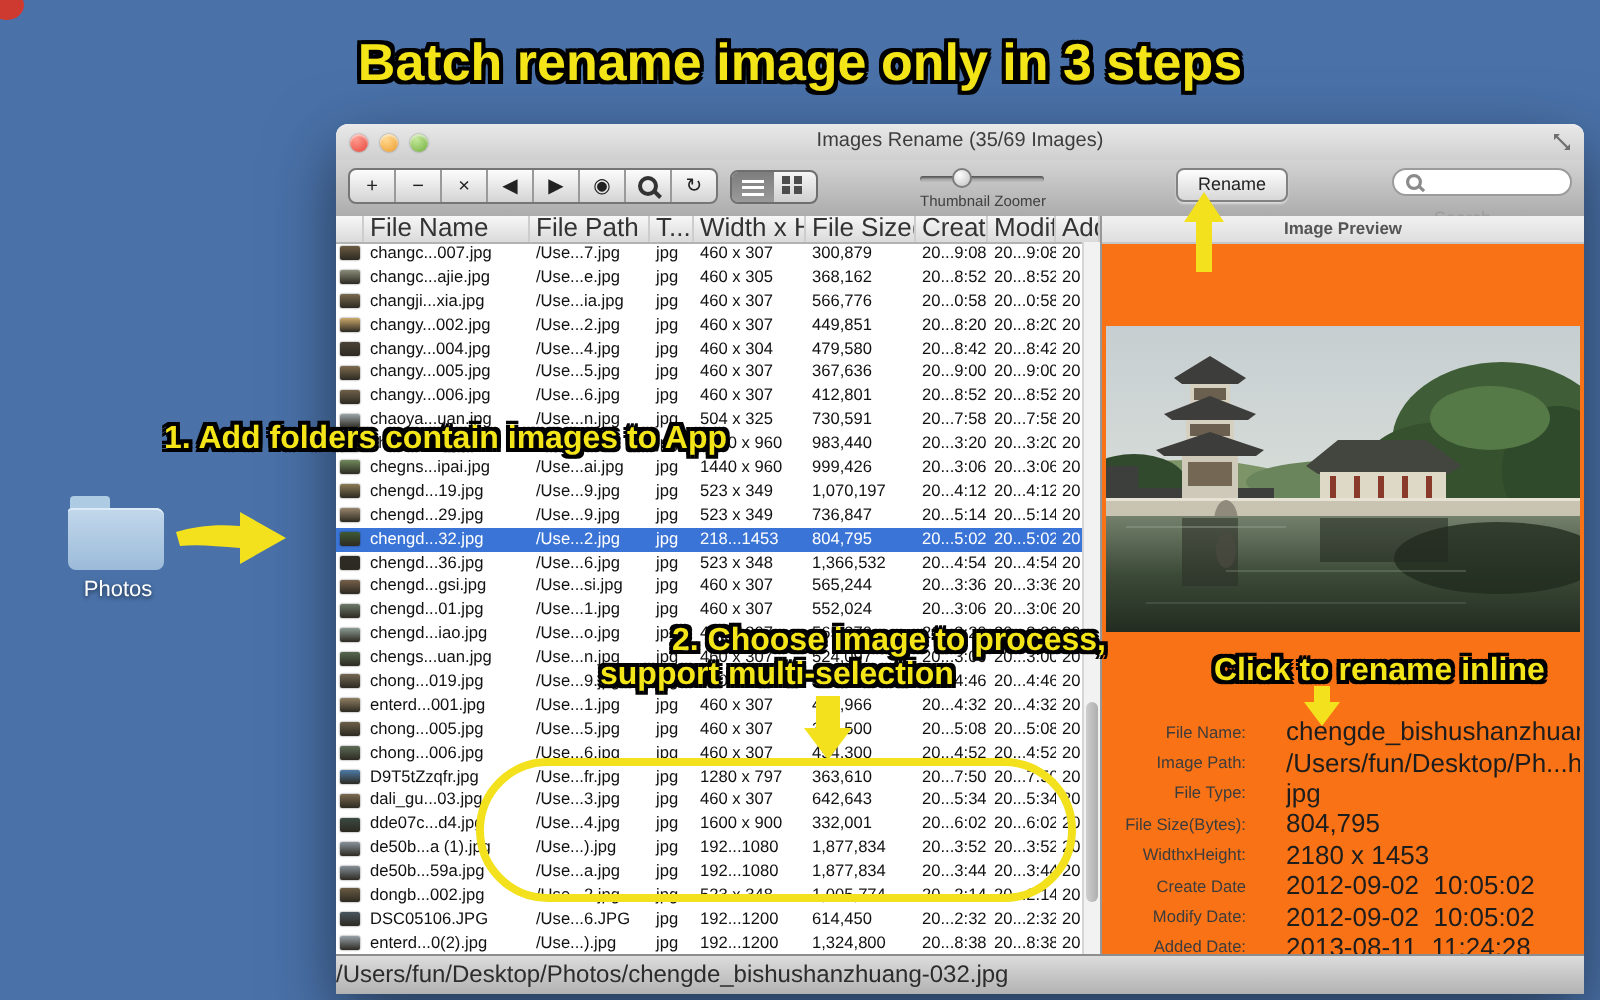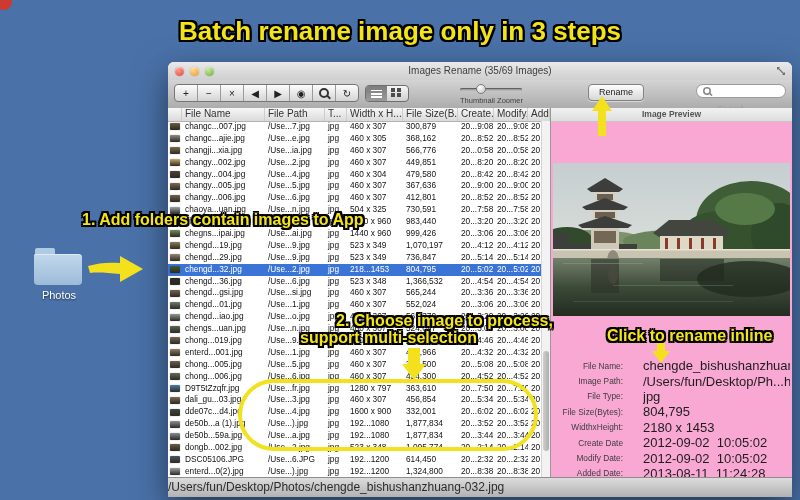--- a/index.html
+++ b/index.html
@@ -64,32 +64,32 @@
     background:#fff;display:flex;align-items:center;padding-left:5px;box-sizing:border-box;}
   .searchbox .mag{border-color:#8b8b8b;transform:scale(.8);}
   .searchbox .mag::after{background:#8b8b8b;}
   .searchbox input{border:none;outline:none;background:transparent;font-size:9px;width:64px;margin-left:3px;color:#333;font-family:"Liberation Sans",sans-serif;margin-top:36px;}
   .searchbox input::placeholder{color:#9d9d9d;}
 
   
   .tablearea{position:absolute;left:0;top:46px;width:382px;bottom:19px;background:#fff;border-right:1px solid #989898;}
   .thead,.trow{display:grid;grid-template-columns:14px 83px 60px 22px 56px 55px 36px 34px 1fr;}
   .thead{height:13px;background:linear-gradient(#f7f7f7,#dadada);border-bottom:1px solid #b3b3b3;}
-  .th{font-size:10px;color:#333;line-height:12px;padding-left:3px;border-right:1px solid #cdcdcd;overflow:hidden;white-space:nowrap;}
+  .th{font-size:13px;color:#333;line-height:12px;padding-left:3px;border-right:1px solid #cdcdcd;overflow:hidden;white-space:nowrap;}
   .tbody{position:absolute;top:13px;left:0;right:0;bottom:0;overflow:hidden;}
   .trow{height:11.9px;line-height:11.9px;color:#111;}
   .trow.sel{background:#3a74d6;color:#fff;}
   .td{font-size:8.3px;padding-left:3px;overflow:hidden;white-space:nowrap;}
   .thumbbox{display:flex;align-items:center;justify-content:center;padding:0;}
   .thumb{display:block;width:10px;height:7px;border-radius:1px;box-shadow:0 0 1px rgba(0,0,0,.6);}
   .vscroll{position:absolute;right:0;top:13px;bottom:0;width:8px;background:#f2f2f2;border-left:1px solid #d5d5d5;}
   .vthumb{position:absolute;right:1px;top:230px;width:6px;height:100px;border-radius:3px;background:linear-gradient(90deg,#cfcfcf,#aeaeae);}
 
   
-  .rpanel{position:absolute;left:383px;top:46px;right:0;bottom:19px;background:#f9a8d4;}
+  .rpanel{position:absolute;left:383px;top:46px;right:0;bottom:19px;background:#f97316;}
   .phead{height:13px;background:linear-gradient(#f1f1f1,#dedede);border-bottom:1px solid #c6c6c6;
     text-align:center;font-size:8.5px;font-weight:bold;color:#555;line-height:12px;}
   .photo{position:absolute;left:2px;top:55px;width:237px;height:153px;display:block;}
   .details{position:absolute;left:0;top:250px;right:2px;}
   .drow{display:flex;height:15.4px;align-items:center;}
   .dlabel{width:72px;text-align:right;font-size:8.3px;color:#3c3c3c;flex:none;}
   .dvalue{margin-left:20px;font-size:13px;color:#1d1d1d;white-space:pre;overflow:hidden;}
 
   .statusbar{position:absolute;left:0;right:0;bottom:0;height:19px;background:linear-gradient(#dcdcdc,#b2b2b2);
     border-top:1px solid #8d8d8d;text-align:left;font-size:12px;color:#2c2c2c;line-height:18px;}
@@ -467,21 +467,21 @@
             <span class="td">20...:29</span>
           </div>
           <div class="trow">
             <span class="td thumbbox">
               <i class="thumb" style="background: linear-gradient(rgb(123, 106, 80), rgb(45, 42, 34));"></i>
             </span>
             <span class="td">dali_gu...03.jpg</span>
             <span class="td">/Use...3.jpg</span>
             <span class="td">jpg</span>
             <span class="td">460 x 307</span>
-            <span class="td">456,854</span>
+            <span class="td">642,643</span>
             <span class="td">20...5:34</span>
             <span class="td">20...5:34</span>
             <span class="td">20...:29</span>
           </div>
           <div class="trow">
             <span class="td thumbbox">
               <i class="thumb" style="background: linear-gradient(rgb(58, 74, 66), rgb(45, 42, 34));"></i>
             </span>
             <span class="td">dde07c...d4.jpg</span>
             <span class="td">/Use...4.jpg</span>

